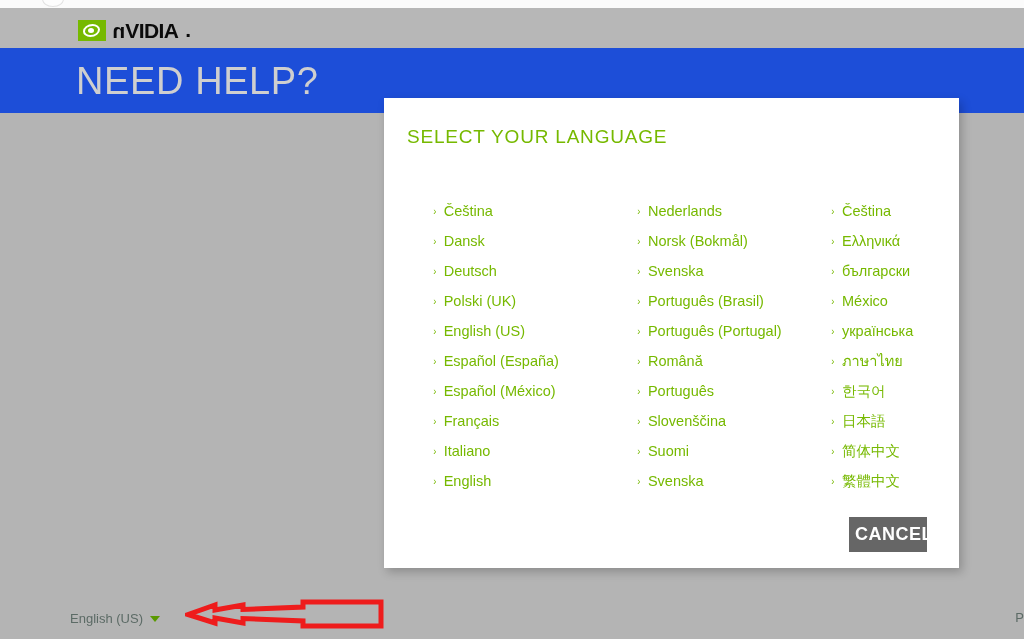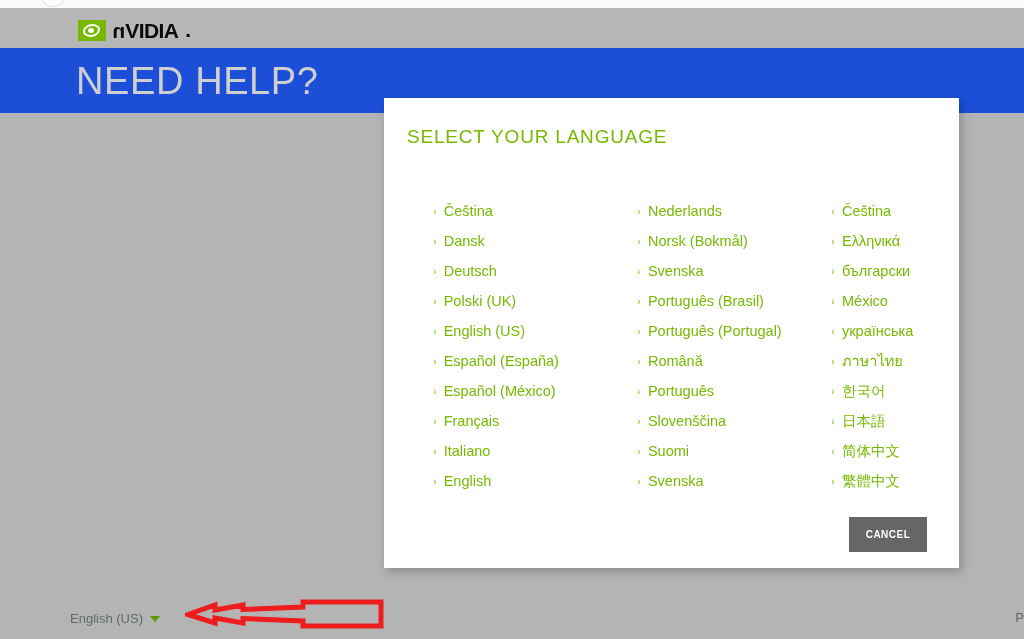--- a/index.html
+++ b/index.html
@@ -166,21 +166,21 @@
     font-family: "Liberation Sans", sans-serif;
   }
 
   #cancel-button {
     position: absolute;
     left: 465px; top: 419px;
     width: 78px; height: 35px;
     background: #666666;
     border: none;
     color: #ffffff;
-    font-size: 10px;
+    font-size: 18px;
     font-weight: bold;
     letter-spacing: 0.5px;
     cursor: pointer;
     font-family: "Liberation Sans", sans-serif;
   }
 
   
   #footer-lang-selector {
     position: absolute;
     left: 70px; top: 612px;

